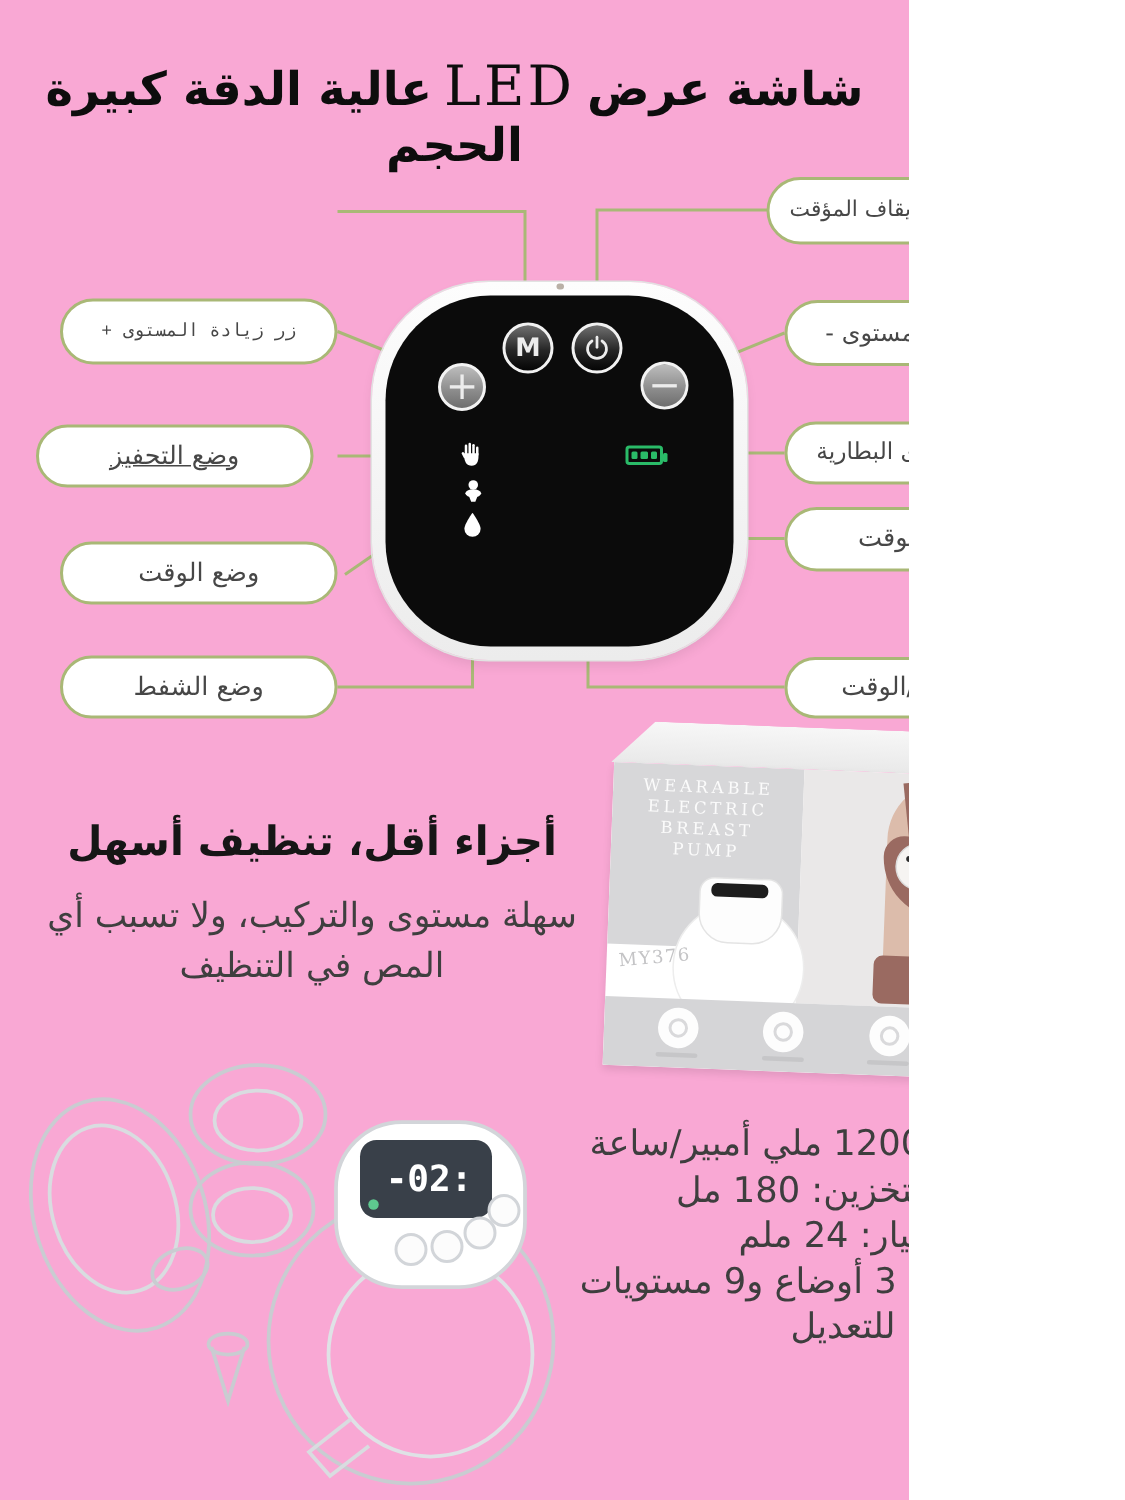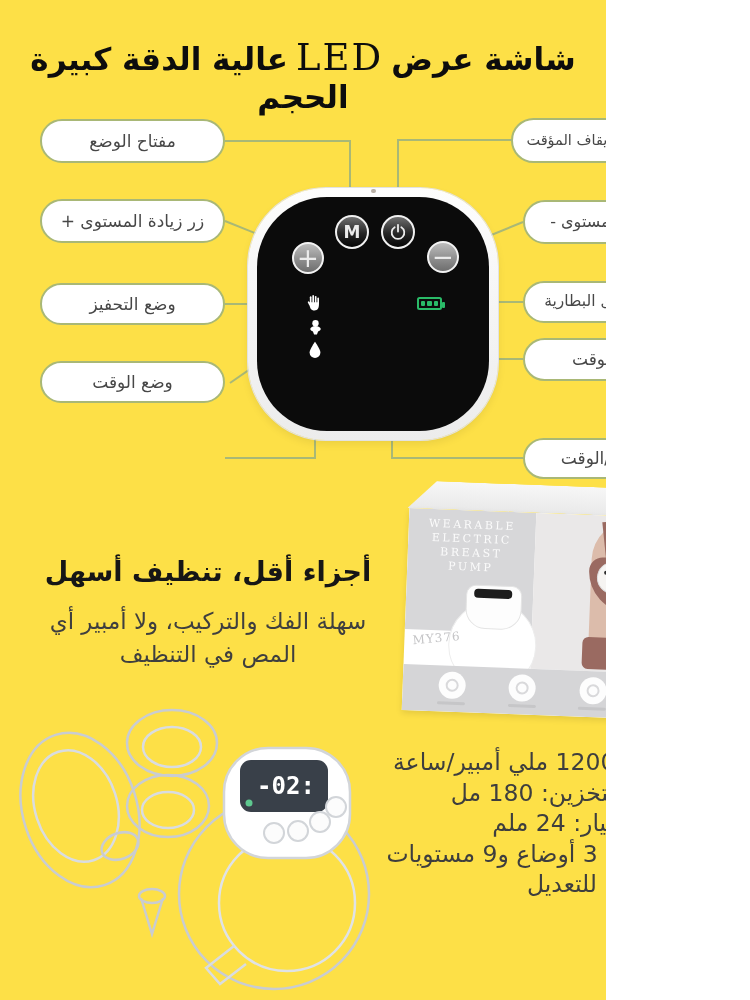--- a/index.html
+++ b/index.html
@@ -1,30 +1,30 @@
 <!DOCTYPE html>
 <html lang="ar"><head>
 <meta charset="utf-8">
 <style>
   html,body{margin:0;padding:0;background:#fff;}
-  #canvas{position:relative;width:606px;height:1000px;background:#fde047;overflow:hidden;
+  #canvas{position:relative;width:606px;height:1000px;background:#f9a8d4;overflow:hidden;
           font-family:"DejaVu Sans",sans-serif;}
 
   
   .title{position:absolute;top:36px;left:0;right:0;text-align:center;direction:rtl;color:#0d0d0d;}
   .title .ar{font-weight:bold;font-size:31px;}
   .title .led{font-family:"DejaVu Serif",serif;font-weight:400;font-size:37px;letter-spacing:2px;margin:0 8px;}
 
   
   .pill{position:absolute;border:2px solid #a9b876;border-radius:23px;background:#fff;
         display:flex;align-items:center;justify-content:center;direction:rtl;
         color:#474747;font-size:17px;line-height:1;padding:0 10px;box-sizing:border-box;}
   .pL1{left:40px;top:119px;width:185px;height:44px;}
-  .pL2{left:40px;top:199px;width:185px;height:44px;font-size:17px;}
-  .pL3{left:40px;top:283px;width:185px;height:42px;}
+  .pL2{left:40px;top:199px;width:185px;height:44px;font-size:12px;font-family:Liberation Mono, monospace;}
+  .pL3{left:24px;top:283px;width:185px;height:42px;text-decoration:underline;}
   .pL4{left:40px;top:361px;width:185px;height:42px;}
   .pL5{left:40px;top:437px;width:185px;height:42px;}
   .pR1{left:511px;top:118px;width:187px;height:45px;font-size:14.5px;}
   .pR2{left:523px;top:200px;width:187px;height:44px;font-size:16px;}
   .pR3{left:523px;top:281px;width:187px;height:42px;font-size:15.5px;}
   .pR4{left:523px;top:338px;width:187px;height:43px;}
   .pR5{left:523px;top:438px;width:187px;height:41px;}
 
   .connectors{position:absolute;left:0;top:0;width:750px;height:520px;pointer-events:none;}
 
@@ -51,21 +51,21 @@
   .icon-pacifier{left:51px;top:122px;}
   .icon-drop{left:51px;top:144px;}
   .battery{position:absolute;left:160px;top:100px;width:25px;height:13px;border:2px solid #2abb68;
           border-radius:2.5px;display:flex;gap:2px;padding:2px;box-sizing:border-box;}
   .battery i{flex:1;background:#2abb68;border-radius:1px;}
   .battery::after{content:"";position:absolute;right:-5px;top:2.5px;width:3px;height:6px;
           background:#2abb68;border-radius:1px;}
 
   
   .clean{position:absolute;left:8px;top:540px;width:400px;direction:rtl;text-align:center;color:#3f3f3f;}
-  .clean h2{margin:16px 0 18px 0;font-size:27px;color:#161616;font-weight:bold;}
+  .clean h2{margin:6px 0 18px 0;font-size:27px;color:#161616;font-weight:bold;}
   .clean .line{font-size:23px;line-height:33px;}
 
   
   .pbox{position:absolute;left:404px;top:486px;width:318px;height:230px;transform:rotate(2.2deg);}
   .pbox-top{position:absolute;top:0;left:0;width:100%;height:28px;
           background:linear-gradient(180deg,#f7f7f7,#e9e9e9);
           clip-path:polygon(0% 100%,9% 0%,91% 0%,100% 100%);}
   .pbox-front{position:absolute;top:28px;left:2px;right:6px;bottom:0;background:#fff;
           box-shadow:0 3px 6px rgba(0,0,0,.10);overflow:hidden;}
   .panel-left{position:absolute;left:0;top:0;width:41%;height:60%;background:#d7d7d9;}
@@ -130,24 +130,24 @@
       <path d="M230 383 L311 327"></path>
       <path d="M225 458 L315 458 L315 354"></path>
       <path d="M523 140 L398 140 L398 212"></path>
       <path d="M523 222 L457 249"></path>
       <path d="M523 302 L444 302"></path>
       <path d="M523 359 L421 359"></path>
       <path d="M523 458 L392 458 L392 369"></path>
     </g>
   </svg>
 
-  <div class="pill pL1">مفتاح الوضع</div>
   <div class="pill pL2">زر زيادة المستوى +</div>
   <div class="pill pL3">وضع التحفيز</div>
   <div class="pill pL4">وضع الوقت</div>
+  <div class="pill pL5">وضع الشفط</div>
 
   <div class="pill pR1">زر الطاقة/الإيقاف المؤقت</div>
   <div class="pill pR2">زر خفض المستوى -</div>
   <div class="pill pR3">عرض مستوى البطارية</div>
   <div class="pill pR4">عرض الوقت</div>
   <div class="pill pR5">المستوى/الوقت</div>
 
   <div class="device">
     <div class="notch"></div>
     <div class="device-face">
@@ -184,21 +184,21 @@
       <div class="battery">
           <i></i>
           <i></i>
           <i></i>
         </div>
     </div>
   </div>
 
   <div class="clean">
     <h2>أجزاء أقل، تنظيف أسهل</h2>
-    <div class="line">سهلة الفك والتركيب، ولا أمبير أي</div>
+    <div class="line">سهلة مستوى والتركيب، ولا تسبب أي</div>
     <div class="line">المص في التنظيف</div>
   </div>
 
   <div class="pbox">
     <div class="pbox-top"></div>
     <div class="pbox-side"></div>
     <div class="pbox-front">
       <div class="panel-left">
         <div class="brand">
           <div>WEARABLE</div>

